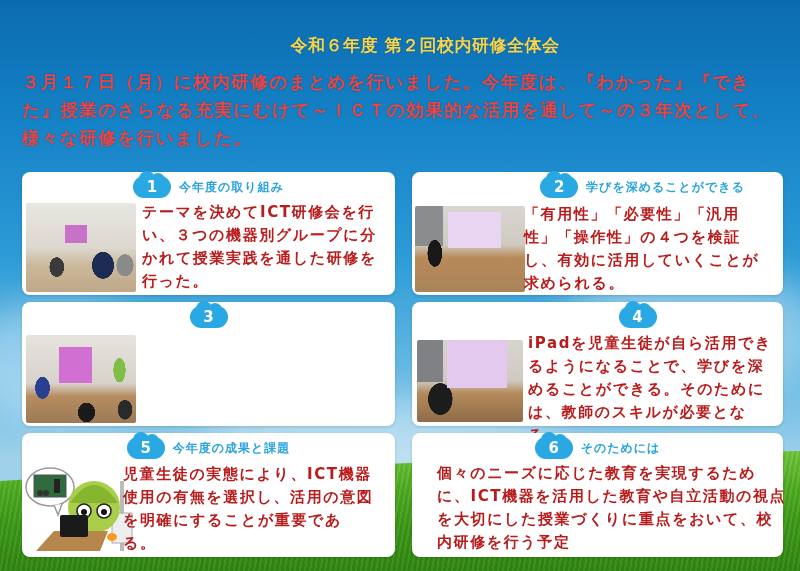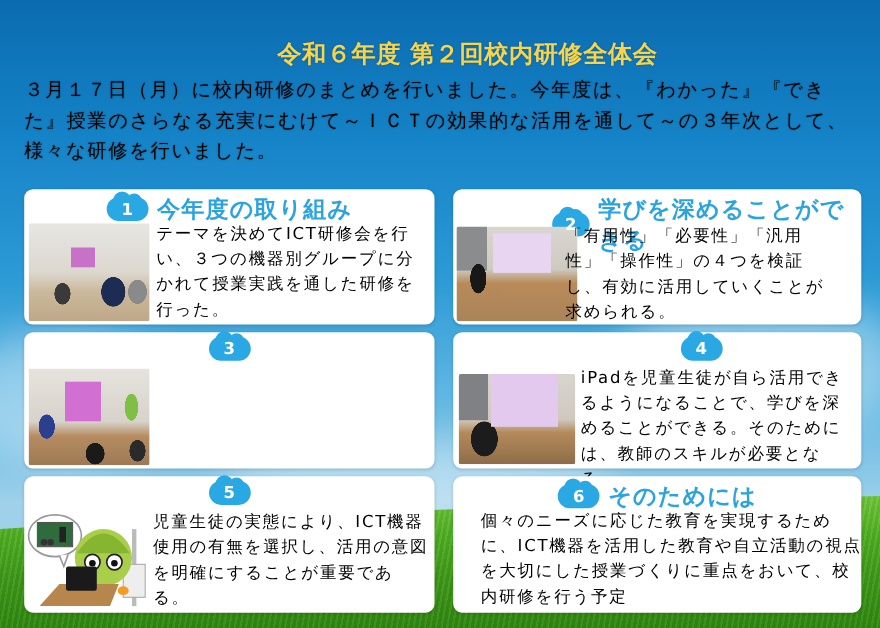--- a/index.html
+++ b/index.html
@@ -15,26 +15,26 @@
     background: linear-gradient(180deg, #6fc63a 0%, #4fae22 30%, #3e9a18 60%, #2f8710 100%);
     clip-path: polygon(0 30px, 20% 20px, 45% 14px, 70% 6px, 85% 2px, 100% 0, 100% 100%, 0 100%);
   }
   .grass::after {
     content: ""; position: absolute; inset: 0;
     background: repeating-linear-gradient(100deg, rgba(255,255,255,0.06) 0 2px, rgba(0,0,0,0.05) 2px 5px);
   }
   .title {
     position: absolute; left: 0; width: 800px; top: 34px; text-align: center;
     padding-left: 50px;
-    color: #f7d44a; font-weight: bold; font-size: 22px; letter-spacing: 0.5px;
+    color: #f7d44a; font-weight: bold; font-size: 17px; letter-spacing: 0.5px;
     text-shadow: 0 0 2px rgba(0,0,0,0.25);
   }
   .intro {
     position: absolute; left: 22px; top: 68px; width: 760px;
-    color: #000000; font-weight: normal; font-size: 17.5px; line-height: 28px; letter-spacing: 1.5px;
+    color: #ef4444; font-weight: bold; font-size: 17.5px; line-height: 28px; letter-spacing: 1.5px;
     text-shadow: 0 0 2px rgba(0,0,0,0.3);
   }
   .card {
     position: absolute; background: #ffffff; border-radius: 8px;
     box-shadow: 0 1px 3px rgba(0,0,0,0.15);
   }
   .card-head {
     position: absolute; top: 4px; left: 0; right: 0;
     display: flex; align-items: center; justify-content: center; gap: 8px;
   }
@@ -42,24 +42,24 @@
     width: 38px; height: 22px; background: #29a8e3; border-radius: 12px;
     position: relative; display: flex; align-items: center; justify-content: center;
     color: #fff; font-weight: bold; font-size: 15px;
   }
   .bubble::before, .bubble::after {
     content: ""; position: absolute; background: #29a8e3; border-radius: 50%;
   }
   .bubble::before { width: 16px; height: 16px; top: -5px; left: 6px; }
   .bubble::after { width: 14px; height: 14px; top: -3px; right: 6px; }
   .bubble span { position: relative; z-index: 1; }
-  .card-title { color: #2aa3df; font-weight: bold; font-size: 21px; letter-spacing: 1px; }
+  .card-title { color: #2aa3df; font-weight: bold; font-size: 12px; letter-spacing: 1px; }
   .photo { position: absolute; border-radius: 2px; overflow: hidden; }
   .card-text {
-    position: absolute; color: #000000; font-weight: normal; font-size: 15px; line-height: 23px; letter-spacing: 1.6px;
+    position: absolute; color: #b91c1c; font-weight: bold; font-size: 15px; line-height: 23px; letter-spacing: 1.6px;
   }
   
   .ph1 { background:
       linear-gradient(180deg, transparent 0 60%, rgba(0,0,0,0) 60%),
       radial-gradient(ellipse 18px 22px at 70% 70%, #1d2c52 60%, transparent 62%),
       radial-gradient(ellipse 12px 16px at 28% 72%, #3a3a3a 60%, transparent 62%),
       radial-gradient(ellipse 14px 18px at 90% 70%, #8a8a8a 60%, transparent 62%),
       linear-gradient(90deg, transparent 35%, #c772c8 35% 55%, transparent 55%) 0 22px / 100% 18px no-repeat,
       linear-gradient(180deg, #e8e6e2 0%, #dcd8d0 50%, #cbb89a 70%, #bfa889 100%); }
   .ph2 { background:
@@ -106,21 +106,21 @@
 </div>
 
 <div class="card" style="left:412px;top:172px;width:371px;height:123px;">
   <div class="card-head" style="padding-left:90px;">
     <div class="bubble">
         <span>2</span>
       </div>
     <div class="card-title">学びを深めることができる</div>
   </div>
   <div class="photo ph2" style="left:3px;top:34px;width:110px;height:86px;"></div>
-  <div class="card-text" style="left:102px;top:31px;width:245px;">「有用性」「必要性」「汎用性」「操作性」の４つを検証し、有効に活用していくことが求められる。</div>
+  <div class="card-text" style="left:112px;top:31px;width:245px;">「有用性」「必要性」「汎用性」「操作性」の４つを検証し、有効に活用していくことが求められる。</div>
 </div>
 
 <div class="card" style="left:22px;top:302px;width:373px;height:124px;">
   <div class="card-head">
     <div class="bubble">
         <span>3</span>
       </div>
   </div>
   <div class="photo ph3" style="left:4px;top:33px;width:110px;height:88px;"></div>
 </div>
@@ -133,41 +133,42 @@
   </div>
   <div class="photo ph4" style="left:5px;top:38px;width:106px;height:82px;"></div>
   <div class="card-text" style="left:116px;top:30px;width:252px;">iPadを児童生徒が自ら活用できるようになることで、学びを深めることができる。そのためには、教師のスキルが必要となる。</div>
 </div>
 
 <div class="card" style="left:22px;top:433px;width:373px;height:124px;">
   <div class="card-head">
     <div class="bubble">
         <span>5</span>
       </div>
+    <div class="card-title">今年度の成果と課題</div>
   </div>
   <svg class="illus" style="left:2px;top:30px;" width="112" height="92" viewBox="0 0 112 92">
     <ellipse cx="26" cy="24" rx="24" ry="19" fill="#fff" stroke="#999" stroke-width="1.5"></ellipse>
     <path d="M30 42 L34 52 L38 41" fill="#fff" stroke="#999" stroke-width="1.5"></path>
     <rect x="10" y="12" width="32" height="22" fill="#2f6b3c" stroke="#555"></rect>
     <rect x="30" y="16" width="6" height="14" fill="#222"></rect>
     <circle cx="16" cy="30" r="3" fill="#333"></circle>
       <circle cx="22" cy="30" r="3" fill="#333"></circle>
     <rect x="96" y="18" width="4" height="70" fill="#bbb"></rect>
     <rect x="88" y="50" width="20" height="30" fill="#eee" stroke="#aaa"></rect>
     <circle cx="70" cy="44" r="26" fill="#a9cf4a"></circle>
     <path d="M46 40 Q70 4 94 40" fill="#86b52f"></path>
     <circle cx="60" cy="48" r="7" fill="#fff" stroke="#222" stroke-width="1.5"></circle>
       <circle cx="60" cy="49" r="3" fill="#111"></circle>
     <circle cx="80" cy="48" r="7" fill="#fff" stroke="#222" stroke-width="1.5"></circle>
       <circle cx="80" cy="49" r="3" fill="#111"></circle>
     <ellipse cx="88" cy="74" rx="5" ry="4" fill="#f59a23"></ellipse>
     <polygon points="12,88 30,68 84,68 76,88" fill="#b7864c"></polygon>
     <rect x="36" y="52" width="28" height="22" rx="2" fill="#1a1a1a"></rect>
   </svg>
-  <div class="card-text" style="left:117px;top:30px;width:252px;">児童生徒の実態により、ICT機器使用の有無を選択し、活用の意図を明確にすることが重要である。</div>
+  <div class="card-text" style="left:101px;top:30px;width:252px;">児童生徒の実態により、ICT機器使用の有無を選択し、活用の意図を明確にすることが重要である。</div>
 </div>
 
 <div class="card" style="left:412px;top:433px;width:371px;height:124px;">
   <div class="card-head">
     <div class="bubble">
         <span>6</span>
       </div>
     <div class="card-title">そのためには</div>
   </div>
   <div class="card-text" style="left:25px;top:29px;width:350px;">個々のニーズに応じた教育を実現するために、ICT機器を活用した教育や自立活動の視点を大切にした授業づくりに重点をおいて、校内研修を行う予定</div>

